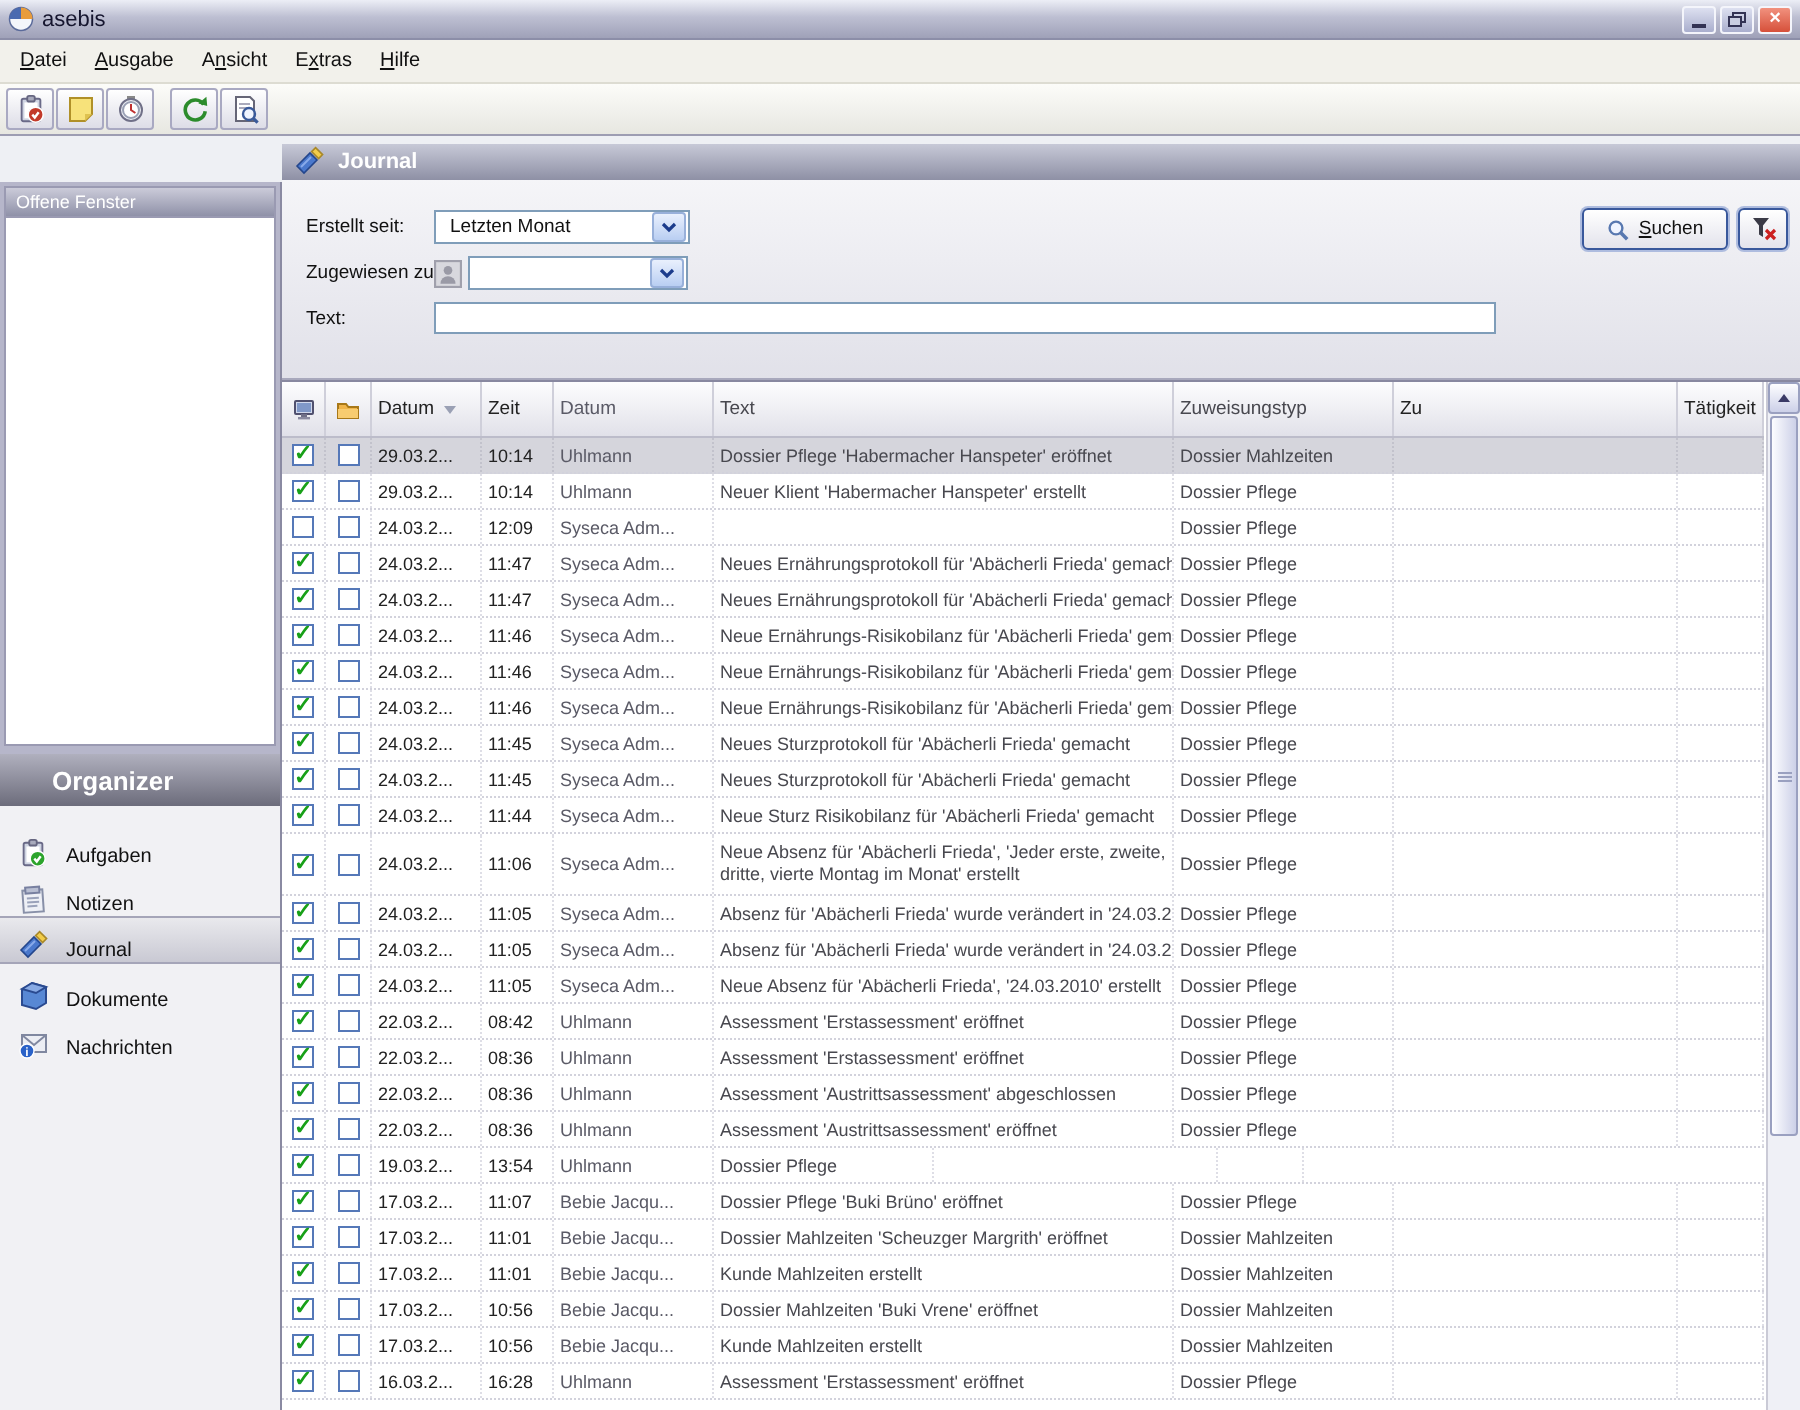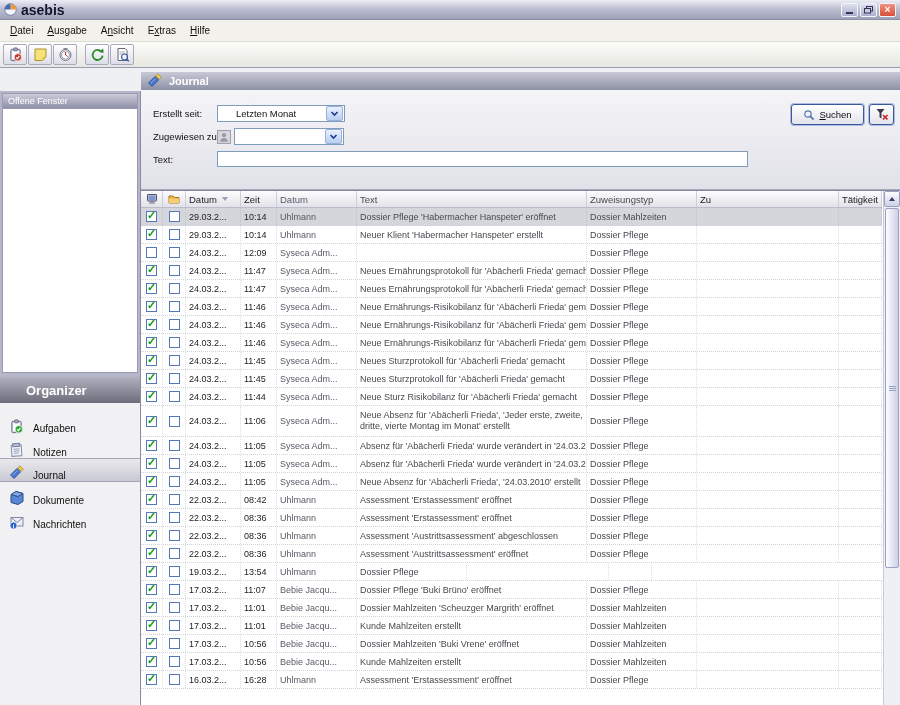--- a/index.html
+++ b/index.html
@@ -1,21 +1,21 @@
 <!DOCTYPE html>
 <html><head>
 <meta charset="utf-8">
 <style>
   html,body{margin:0;padding:0;background:#888;}
   #window{position:relative;width:900px;height:705px;background:#eef0f4;overflow:hidden;
           font-family:"Liberation Sans",sans-serif;-webkit-font-smoothing:antialiased;}
   
   .titlebar{height:20px;background:linear-gradient(180deg,#eceef6,#bdbfd2 45%,#9fa1b8);
             display:flex;align-items:center;padding:0 4px;gap:4px;border-bottom:1px solid #8c8ea8;box-sizing:border-box;}
-  .titlebar .title{font-size:14px;font-weight:bold;color:#15152e;flex:1;}
+  .titlebar .title{font-size:11px;font-weight:normal;color:#15152e;flex:1;}
   .winbtns{display:flex;gap:2px;}
   .wbtn{width:17px;height:14px;border:1px solid #f4f5fb;border-radius:2px;display:flex;align-items:center;justify-content:center;cursor:default;box-sizing:border-box;}
   .wbtn.minb,.wbtn.restb{background:linear-gradient(#dde0f0,#a9aecd);}
   .wbtn.closeb{background:linear-gradient(#f1917e,#d6503a);color:#fff;font-weight:bold;font-size:10px;line-height:10px;}
   .glyph-min{width:7px;height:2px;background:#333354;margin-top:7px;}
   
   .menubar{height:21px;background:#f2f1eb;border-bottom:1px solid #dddcd2;display:flex;align-items:center;padding-left:3px;}
   .menu-item{font-size:10px;color:#111;padding:3px 7px;}
   .menu-item u{text-decoration:underline;}
   
@@ -37,33 +37,33 @@
   .org-item.selected{background:linear-gradient(#e9e9ed,#c9c9d3);border-top:1px solid #a5a5b8;border-bottom:1px solid #a5a5b8;height:22px;}
   .oicon{width:17px;display:flex;justify-content:center;}
   
   .main{flex:1;display:flex;flex-direction:column;background:#eef0f4;min-width:0;}
   .main-header{height:18px;margin-top:4px;background:linear-gradient(#c7c9d7,#8e90a5);color:#fff;font-weight:bold;font-size:11px;
                display:flex;align-items:center;gap:6px;padding-left:6px;}
   
   .filters{height:100px;position:relative;background:linear-gradient(#f5f5f8,#e1e1e9);border-bottom:1px solid #a8a8bc;box-sizing:border-box;}
   .flabel{position:absolute;left:12px;font-size:9.5px;color:#111;}
   .combo{position:absolute;height:17px;border:1px solid #7f9db9;background:#fff;display:flex;align-items:center;box-sizing:border-box;}
-  .combo-val{flex:1;font-size:9.5px;padding-left:18px;color:#111;overflow:hidden;white-space:nowrap;}
+  .combo-val{flex:1;font-size:9.5px;padding-left:7px;color:#111;overflow:hidden;white-space:nowrap;}
   .combo-btn{width:15px;height:13px;margin-right:1px;background:linear-gradient(#e9f0fd,#b9cef2);border:1px solid #98b0da;border-radius:2px;
              display:flex;align-items:center;justify-content:center;}
   .picker-btn{position:absolute;width:15px;height:15px;padding:0;border:none;background:none;}
   .txtinput{position:absolute;height:16px;border:1px solid #7f9db9;font-size:9.5px;padding:0 3px;box-sizing:border-box;font-family:"Liberation Sans",sans-serif;}
   .search-btn{position:absolute;top:14px;right:36px;width:73px;height:21px;border:1px solid #39589c;border-radius:3px;
               background:linear-gradient(#ffffff,#e3e3ec);box-shadow:0 0 0 1px #aebcdf;font-size:9.5px;color:#111;
               display:flex;align-items:center;justify-content:center;gap:4px;}
   .clear-btn{position:absolute;top:14px;right:6px;width:25px;height:21px;border:1px solid #39589c;border-radius:3px;
              background:linear-gradient(#ffffff,#e3e3ec);box-shadow:0 0 0 1px #aebcdf;display:flex;align-items:center;justify-content:center;}
   
   .table{flex:1;position:relative;background:#fff;border-top:1px solid #8888a0;overflow:hidden;}
-  .thead{display:flex;height:17px;width:741px;background:linear-gradient(#fdfdfe,#e1e1e9);border-bottom:1px solid #bcbcca;box-sizing:border-box;text-align:right;}
+  .thead{display:flex;height:28px;width:741px;background:linear-gradient(#fdfdfe,#e1e1e9);border-bottom:1px solid #bcbcca;box-sizing:border-box;text-align:right;}
   .th{border-right:1px solid #cfcfda;display:flex;align-items:center;padding:0 3px;font-size:9.5px;color:#222;box-sizing:border-box;}
   .sort-desc{width:0;height:0;border-left:3.5px solid transparent;border-right:3.5px solid transparent;border-top:4px solid #9aa0b4;margin-left:5px;}
   .tbody{width:741px;}
   .trow{display:flex;height:18px;border-bottom:1px dotted #d2d2dc;box-sizing:border-box;background:#fff;}
   .trow.tall{height:31px;}
   .trow.selected{background:#d5d5dc;}
   .trow.selected .td{border-right-color:#c2c2cc;}
   .td{box-sizing:border-box;border-right:1px dotted #dedee6;padding:0 3px;font-size:9px;display:flex;align-items:center;
       overflow:hidden;white-space:nowrap;color:#222;}
   .col-c1{width:22px;justify-content:center;}

